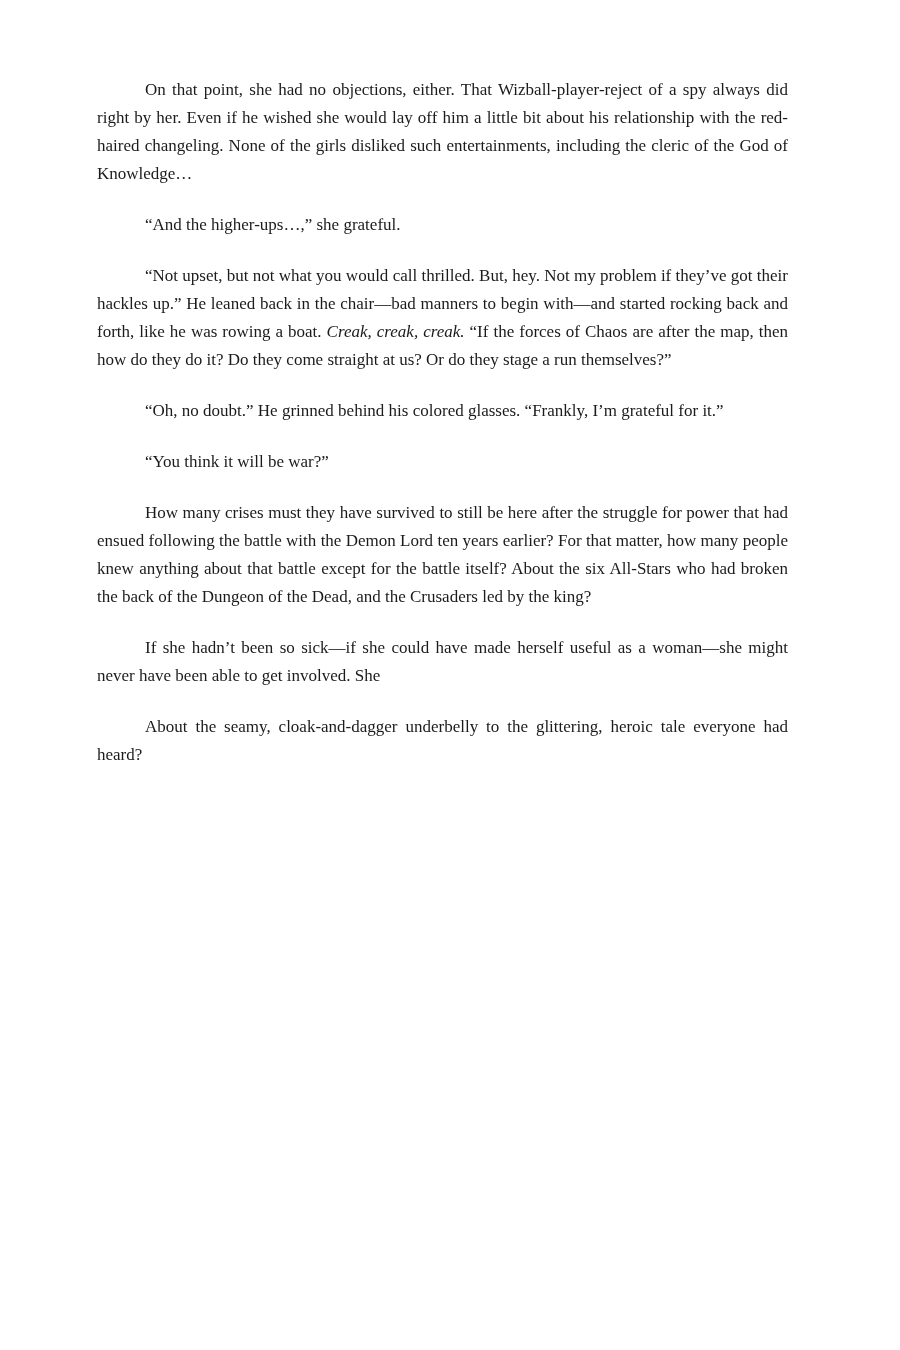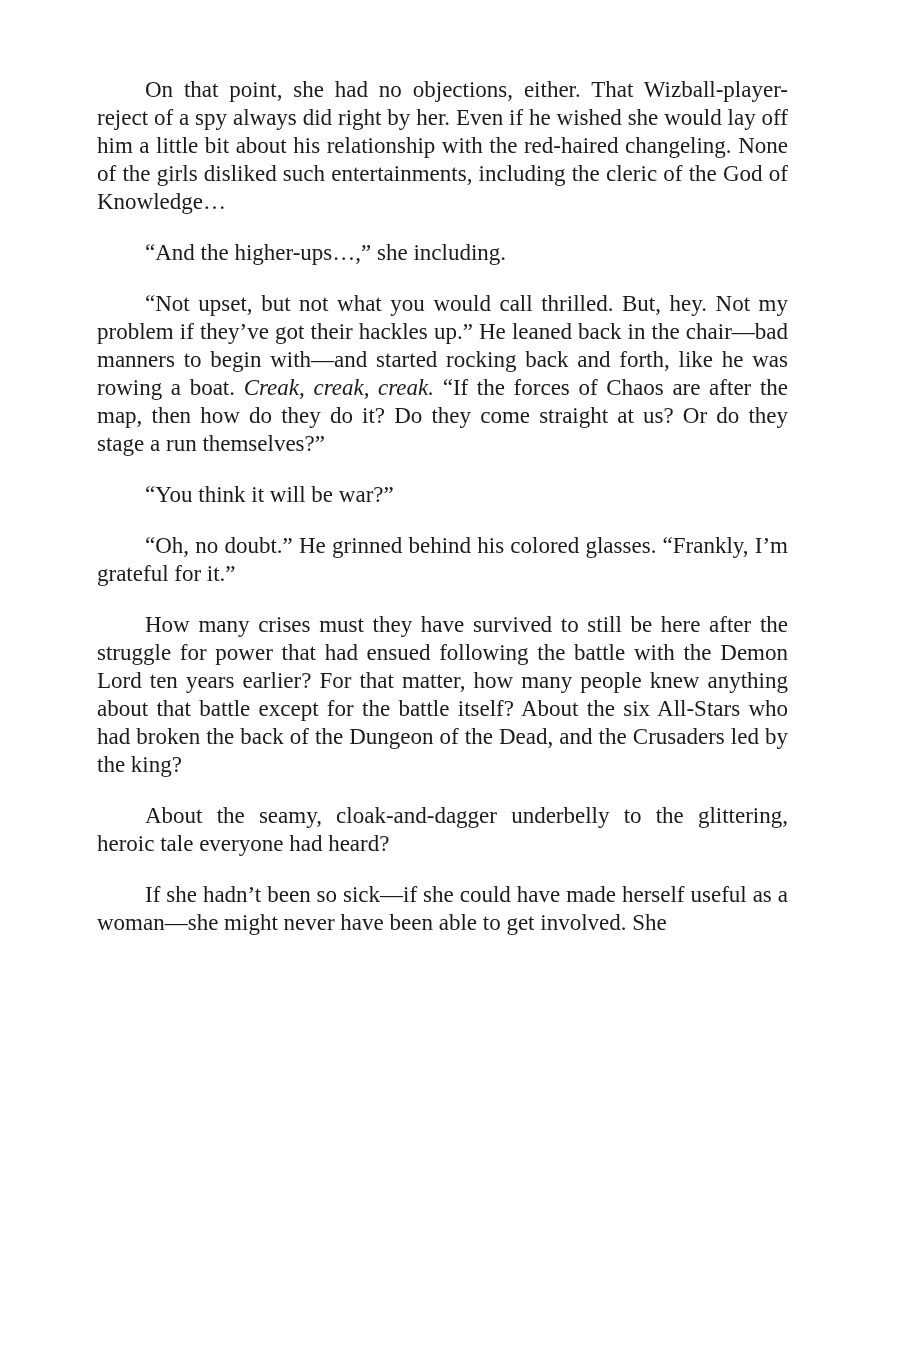--- a/index.html
+++ b/index.html
@@ -11,21 +11,21 @@
     position: relative;
     width: 900px;
     height: 1350px;
     background: #ffffff;
     box-sizing: border-box;
     padding: 76px 112px 0 97px;
     overflow: hidden;
   }
   .text-block {
     font-family: "Liberation Serif", "DejaVu Serif", serif;
-    font-size: 23px;
+    font-size: 17px;
     line-height: 28px;
     color: #1b1b1b;
     text-align: justify;
   }
   .para {
     margin: 0 0 23px 0;
     text-indent: 48px;
   }
   .para:last-child {
     margin-bottom: 0;
@@ -33,21 +33,21 @@
   .italic {
     font-style: italic;
   }
 </style>
 </head>
 <body>
 
 <div class="page" style="background: rgb(255, 255, 255);">
   <div class="text-block" style="color: rgb(27, 27, 27);">
       <p class="para"><span>On that point, she had no objections, either. That Wizball-player-reject of a spy always did right by her. Even if he wished she would lay off him a little bit about his relationship with the red-haired changeling. None of the girls disliked such entertainments, including the cleric of the God of Knowledge…</span></p>
-      <p class="para"><span>“And the higher-ups…,” she including.</span></p>
+      <p class="para"><span>“And the higher-ups…,” she grateful.</span></p>
       <p class="para"><span>“Not upset, but not what you would call thrilled. But, hey. Not my problem if they’ve got their hackles up.” He leaned back in the chair—bad manners to begin with—and started rocking back and forth, like he was rowing a boat. </span><span class="italic">Creak, creak, creak.</span><span> “If the forces of Chaos are after the map, then how do they do it? Do they come straight at us? Or do they stage a run themselves?”</span></p>
+      <p class="para"><span>“Oh, no doubt.” He grinned behind his colored glasses. “Frankly, I’m grateful for it.”</span></p>
       <p class="para"><span>“You think it will be war?”</span></p>
-      <p class="para"><span>“Oh, no doubt.” He grinned behind his colored glasses. “Frankly, I’m grateful for it.”</span></p>
       <p class="para"><span>How many crises must they have survived to still be here after the struggle for power that had ensued following the battle with the Demon Lord ten years earlier? For that matter, how many people knew anything about that battle except for the battle itself? About the six All-Stars who had broken the back of the Dungeon of the Dead, and the Crusaders led by the king?</span></p>
+      <p class="para"><span>If she hadn’t been so sick—if she could have made herself useful as a woman—she might never have been able to get involved. She</span></p>
       <p class="para"><span>About the seamy, cloak-and-dagger underbelly to the glittering, heroic tale everyone had heard?</span></p>
-      <p class="para"><span>If she hadn’t been so sick—if she could have made herself useful as a woman—she might never have been able to get involved. She</span></p>
     </div>
 </div>
 
 </body></html>

